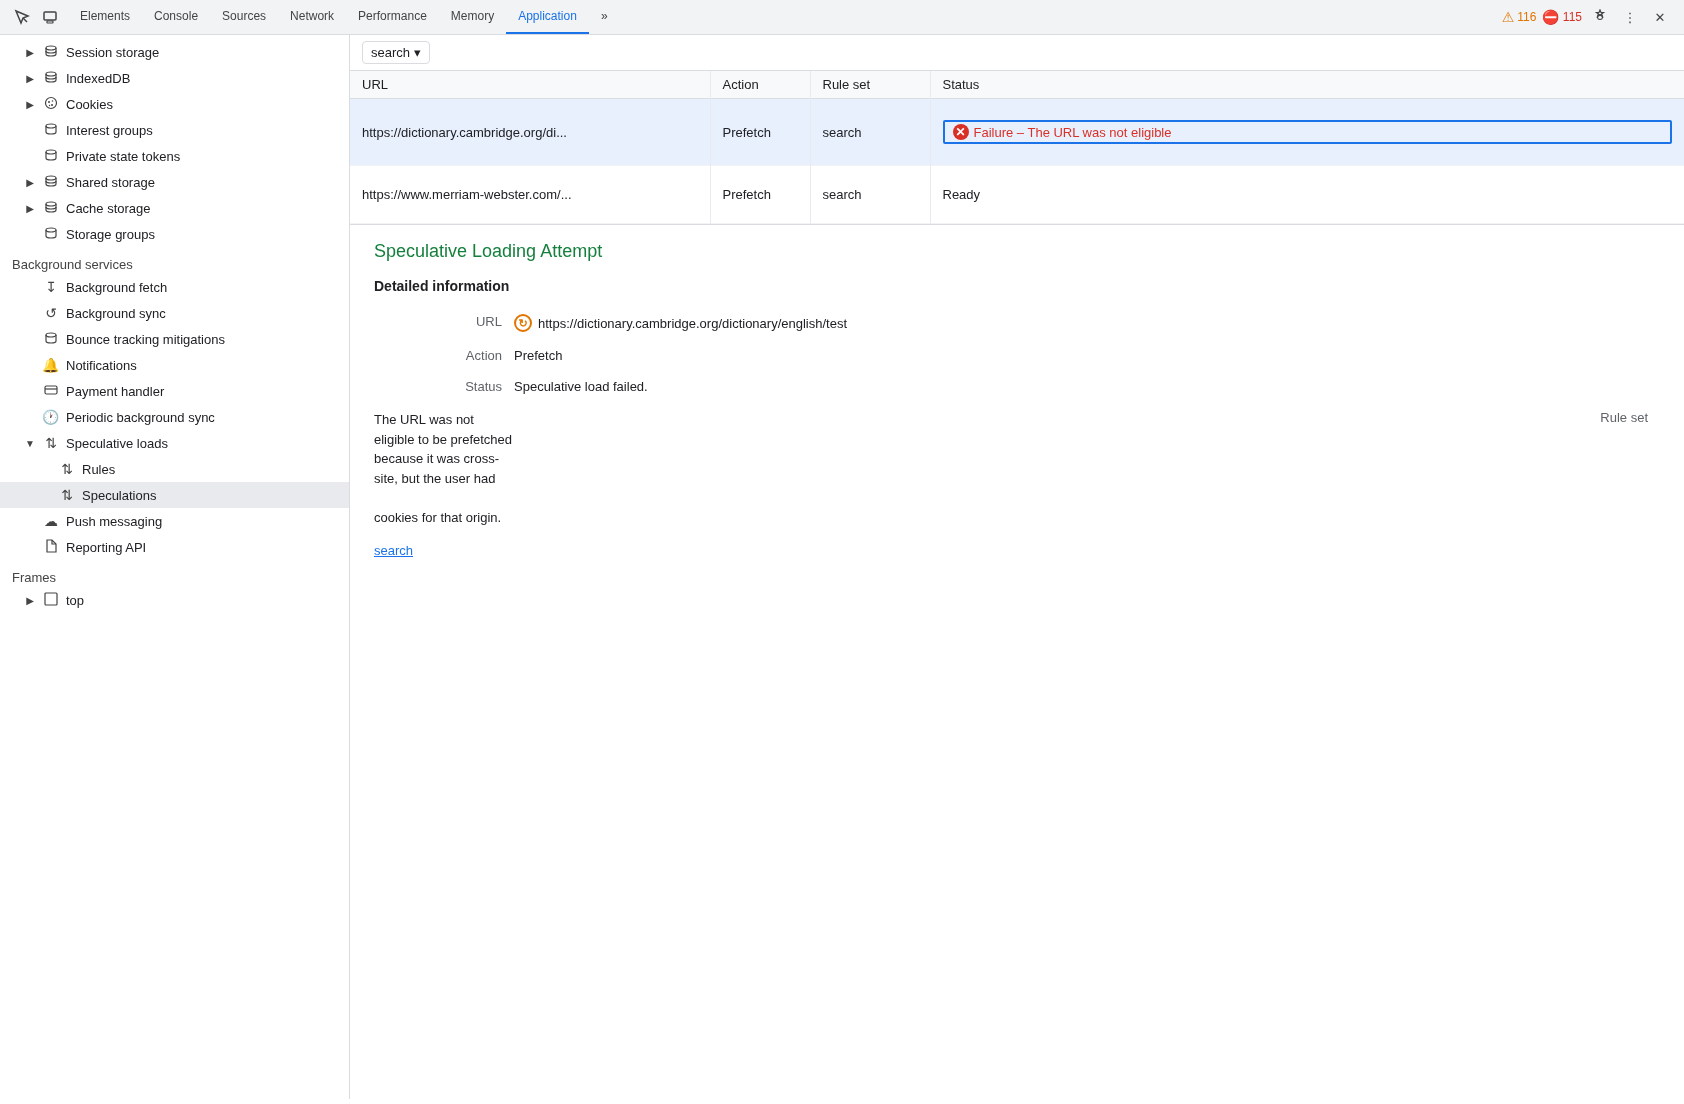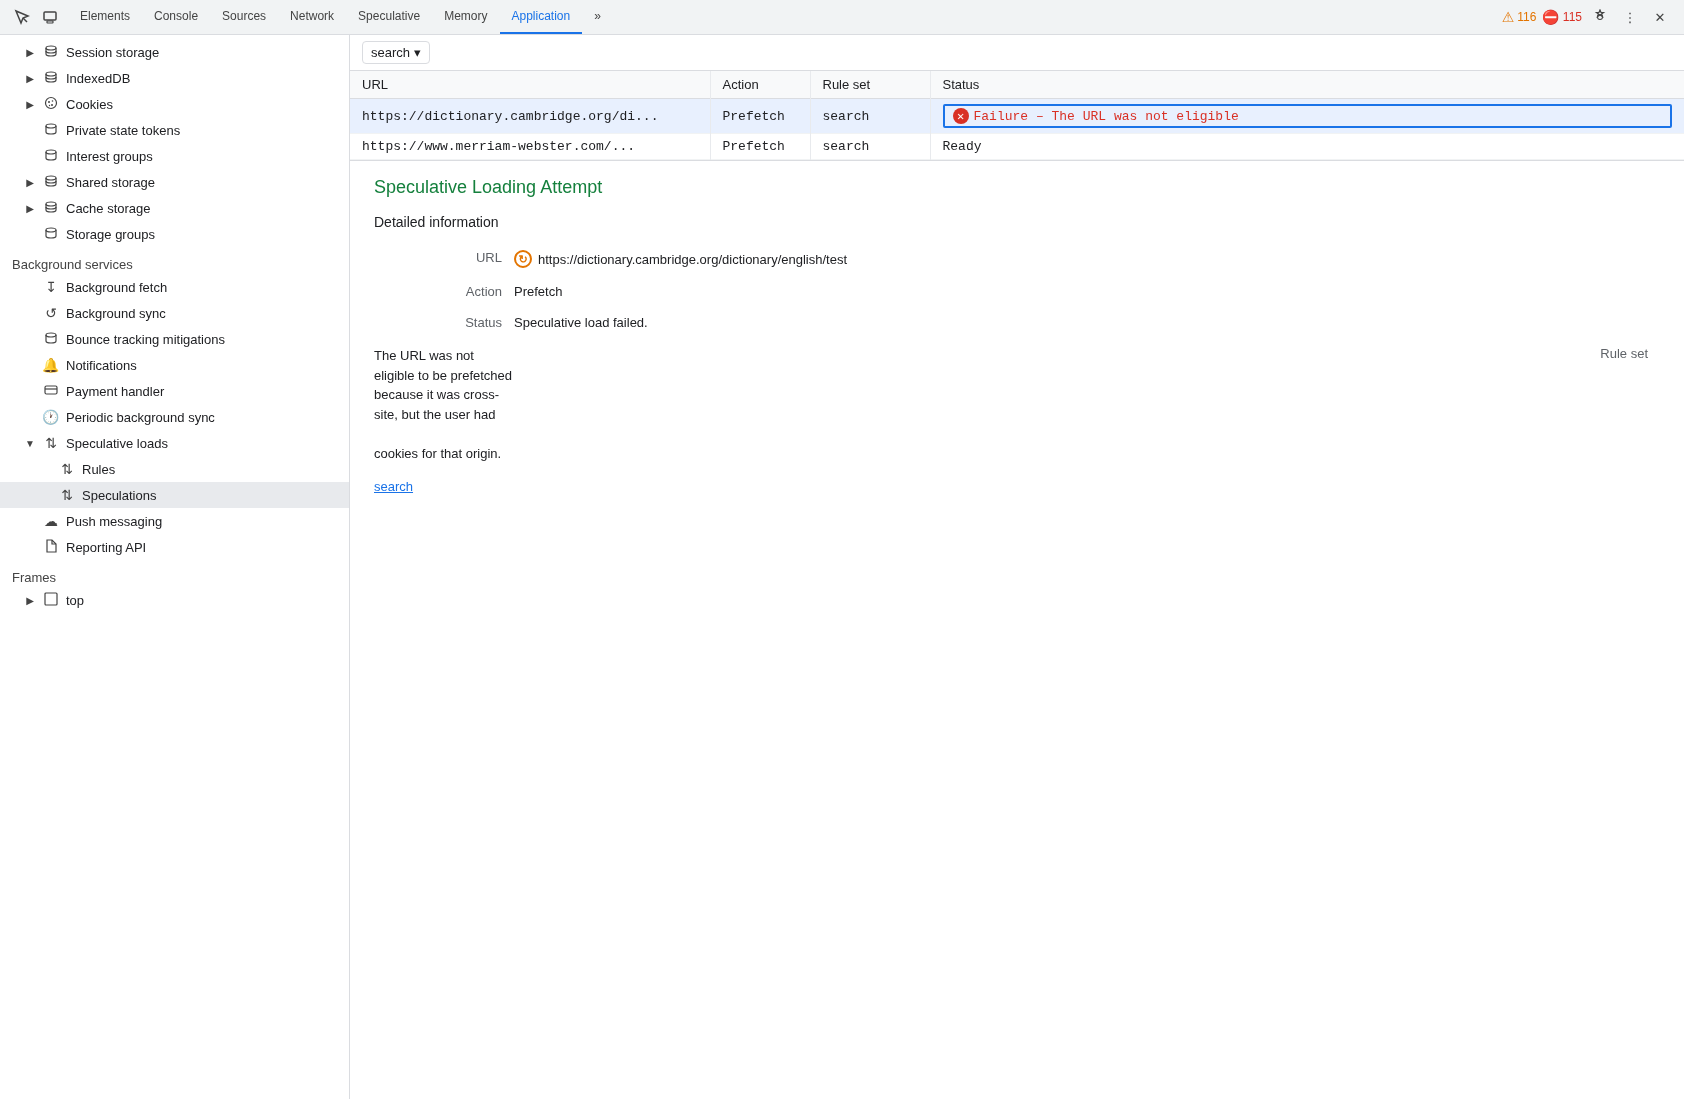--- a/index.html
+++ b/index.html
@@ -153,25 +153,24 @@
     th {
       text-align: left;
       padding: 6px 12px;
       font-weight: 400;
       color: #202124;
       border-right: 1px solid #e8eaed;
       font-size: 13px;
     }
     th:last-child { border-right: none; }
     td {
-      padding: 5px 12px;
+      padding: 21px 12px;
       border-right: 1px solid #e8eaed;
       vertical-align: middle;
       font-size: 13px;
-      font-family: Liberation Mono, monospace;
     }
     td:last-child { border-right: none; }
     tbody tr { border-bottom: 1px solid #f1f3f4; }
     tbody tr.selected { background: #e8f0fe; }
 
     .col-url { width: 360px; }
     .col-action { width: 100px; }
     .col-ruleset { width: 120px; }
     .col-status { }
 
@@ -199,21 +198,21 @@
       padding: 16px 24px;
     }
     .detail-title {
       font-size: 18px;
       font-weight: 400;
       margin-bottom: 16px;
       color: #15803d;
     }
     .detail-section-header {
       font-size: 14px;
-      font-weight: 400;
+      font-weight: 700;
       margin-bottom: 12px;
       color: #202124;
     }
     .detail-grid {
       display: grid;
       grid-template-columns: 140px 1fr;
       gap: 0;
       font-size: 13px;
     }
     .detail-label {
@@ -273,21 +272,21 @@
           <rect x="2" y="3" width="12" height="8" rx="1" fill="none" stroke="#444" stroke-width="1.5"></rect>
           <rect x="5" y="12" width="6" height="2" rx="0.5" fill="none" stroke="#444" stroke-width="1.2"></rect>
         </svg>
     </div>
   </div>
   <div class="top-bar-nav">
     <div class="nav-tab">Elements</div>
     <div class="nav-tab">Console</div>
     <div class="nav-tab">Sources</div>
     <div class="nav-tab">Network</div>
-    <div class="nav-tab">Speculative</div>
+    <div class="nav-tab">Performance</div>
     <div class="nav-tab">Memory</div>
     <div class="nav-tab active">Application</div>
     <div class="nav-tab">»</div>
   </div>
   <div class="top-bar-right">
     <div class="warning-badge">
       <span style="color:#e37400; font-size:14px;">⚠</span>
       <span class="warn">116</span>
     </div>
     <div class="warning-badge">
@@ -348,32 +347,32 @@
     </div>
 
     <div class="sidebar-item sidebar-indent-1">
       <span class="sidebar-toggle"></span>
       <span class="sidebar-icon">
         <svg width="14" height="14" viewBox="0 0 14 14">
             <ellipse cx="7" cy="4" rx="5" ry="2" fill="none" stroke="#444" stroke-width="1.2"></ellipse>
             <path d="M2 4v6c0 1.1 2.24 2 5 2s5-.9 5-2V4" fill="none" stroke="#444" stroke-width="1.2"></path>
           </svg>
       </span>
+      <span class="sidebar-label">Interest groups</span>
+    </div>
+
+    <div class="sidebar-item sidebar-indent-1">
+      <span class="sidebar-toggle"></span>
+      <span class="sidebar-icon">
+        <svg width="14" height="14" viewBox="0 0 14 14">
+            <ellipse cx="7" cy="4" rx="5" ry="2" fill="none" stroke="#444" stroke-width="1.2"></ellipse>
+            <path d="M2 4v6c0 1.1 2.24 2 5 2s5-.9 5-2V4" fill="none" stroke="#444" stroke-width="1.2"></path>
+          </svg>
+      </span>
       <span class="sidebar-label">Private state tokens</span>
-    </div>
-
-    <div class="sidebar-item sidebar-indent-1">
-      <span class="sidebar-toggle"></span>
-      <span class="sidebar-icon">
-        <svg width="14" height="14" viewBox="0 0 14 14">
-            <ellipse cx="7" cy="4" rx="5" ry="2" fill="none" stroke="#444" stroke-width="1.2"></ellipse>
-            <path d="M2 4v6c0 1.1 2.24 2 5 2s5-.9 5-2V4" fill="none" stroke="#444" stroke-width="1.2"></path>
-          </svg>
-      </span>
-      <span class="sidebar-label">Interest groups</span>
     </div>
 
     <div class="sidebar-item sidebar-indent-1">
       <span class="sidebar-toggle">▶</span>
       <span class="sidebar-icon">
         <svg width="14" height="14" viewBox="0 0 14 14">
             <ellipse cx="7" cy="4" rx="5" ry="2" fill="none" stroke="#444" stroke-width="1.2"></ellipse>
             <path d="M2 4v6c0 1.1 2.24 2 5 2s5-.9 5-2V4" fill="none" stroke="#444" stroke-width="1.2"></path>
             <path d="M2 7c0 1.1 2.24 2 5 2s5-.9 5-2" fill="none" stroke="#444" stroke-width="1.2"></path>
           </svg>

